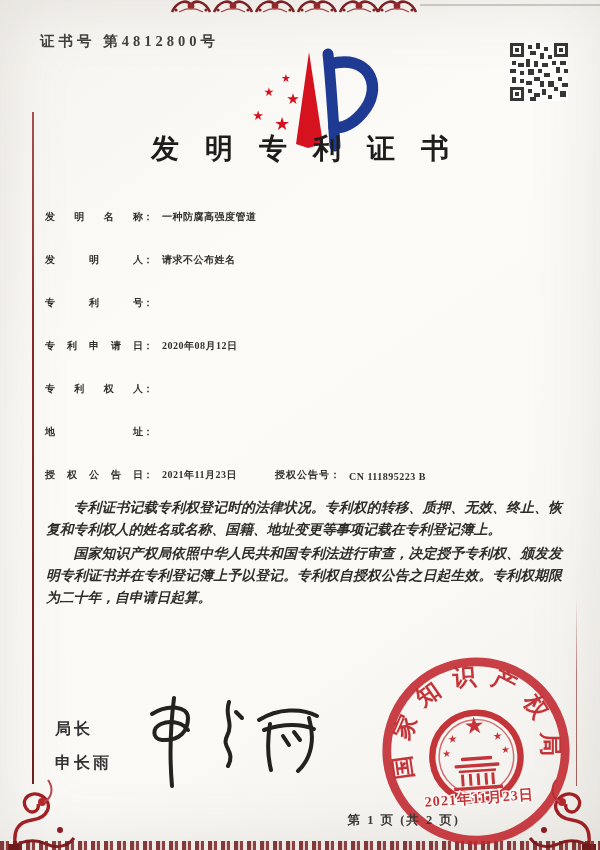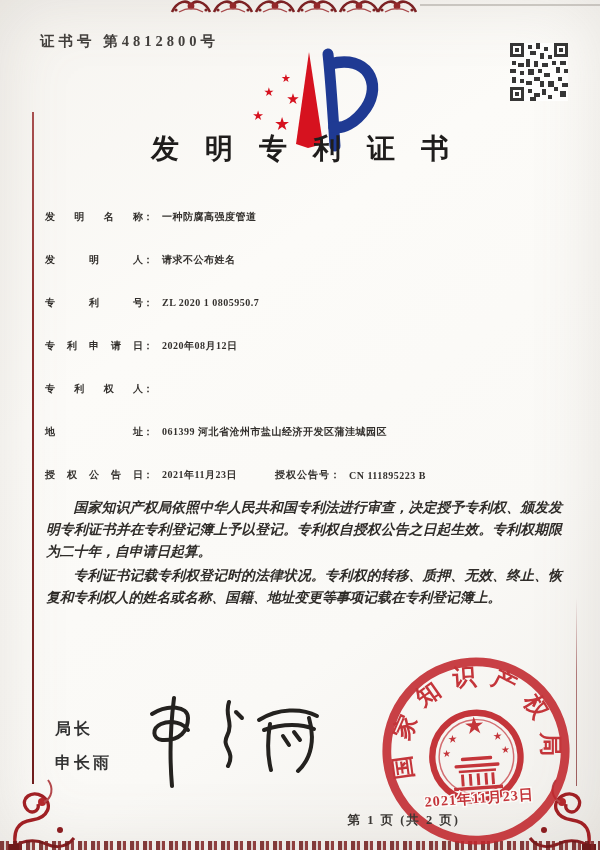--- a/index.html
+++ b/index.html
@@ -33,21 +33,21 @@
   .qr{position:absolute;top:43px;left:510px;width:58px;height:58px;opacity:.88;}
   .title{position:absolute;top:130px;left:0;width:600px;text-align:center;
     font-size:28px;font-weight:bold;letter-spacing:26px;text-indent:26px;color:#1f1d1c;}
   
   .fields{position:absolute;top:210px;left:45px;right:34px;}
   .field-row{display:flex;align-items:baseline;height:27px;margin-bottom:16px;
     font-size:10px;color:#33302d;}
   .flabel{display:inline-block;width:98px;font-weight:bold;text-align:justify;text-align-last:justify;}
   .colon{font-weight:bold;margin-right:9px;}
   .fvalue{font-weight:600;letter-spacing:.5px;white-space:nowrap;}
-  .pair2{margin-left:38px;display:flex;align-items:center;}
+  .pair2{margin-left:38px;display:flex;align-items:flex-end;}
   .pair2 .flabel{width:auto;letter-spacing:1px;}
   
   .body-text{position:absolute;top:497px;left:46px;right:38px;
     font-size:13.8px;line-height:1.6;text-align:justify;color:#2f2c29;font-weight:600;}
   .body-text p{margin:0 0 2px 0;text-indent:2em;font-style:italic;}
   
   .signoff{position:absolute;top:712px;left:55px;font-size:16px;font-weight:bold;
     letter-spacing:3px;line-height:34px;color:#333;}
   .signature{position:absolute;top:686px;left:128px;width:205px;height:108px;}
   .seal{position:absolute;top:653px;left:378px;width:196px;height:196px;opacity:.93;}
@@ -166,51 +166,49 @@
       <span class="fvalue">一种防腐高强度管道</span>
     </div>
     <div class="field-row">
       <span class="flabel">发明人</span>
         <span class="colon">：</span>
       <span class="fvalue">请求不公布姓名</span>
     </div>
     <div class="field-row">
       <span class="flabel">专利号</span>
         <span class="colon">：</span>
-      <span class="fvalue">ZL 2020 1 0805950.7</span>
     </div>
     <div class="field-row">
       <span class="flabel">专利申请日</span>
         <span class="colon">：</span>
       <span class="fvalue">2020年08月12日</span>
     </div>
     <div class="field-row">
       <span class="flabel">专利权人</span>
         <span class="colon">：</span>
     </div>
     <div class="field-row">
       <span class="flabel">地址</span>
         <span class="colon">：</span>
-      <span class="fvalue">061399 河北省沧州市盐山经济开发区蒲洼城园区</span>
     </div>
     <div class="field-row">
       <span class="flabel">授权公告日</span>
         <span class="colon">：</span>
       <span class="fvalue">2021年11月23日</span>
       <span class="pair2">
         <span class="flabel">授权公告号</span>
           <span class="colon">：</span>
         <span class="fvalue">CN 111895223 B</span>
       </span>
     </div>
   </div>
 
   <div class="body-text">
+    <p>专利证书记载专利权登记时的法律状况。专利权的转移、质押、无效、终止、恢复和专利权人的姓名或名称、国籍、地址变更等事项记载在专利登记簿上。</p>
     <p>国家知识产权局依照中华人民共和国专利法进行审查，决定授予专利权、颁发发明专利证书并在专利登记簿上予以登记。专利权自授权公告之日起生效。专利权期限为二十年，自申请日起算。</p>
-    <p>专利证书记载专利权登记时的法律状况。专利权的转移、质押、无效、终止、恢复和专利权人的姓名或名称、国籍、地址变更等事项记载在专利登记簿上。</p>
   </div>
 
   <div class="signoff">
     <div>局长</div>
     <div>申长雨</div>
   </div>
 
   <svg class="signature" viewBox="0 0 205 108">
     <g stroke="#24221f" stroke-width="4" fill="none" stroke-linecap="round" stroke-linejoin="round">
       <path d="M46,12 C43,36 41,66 44,100"></path>

